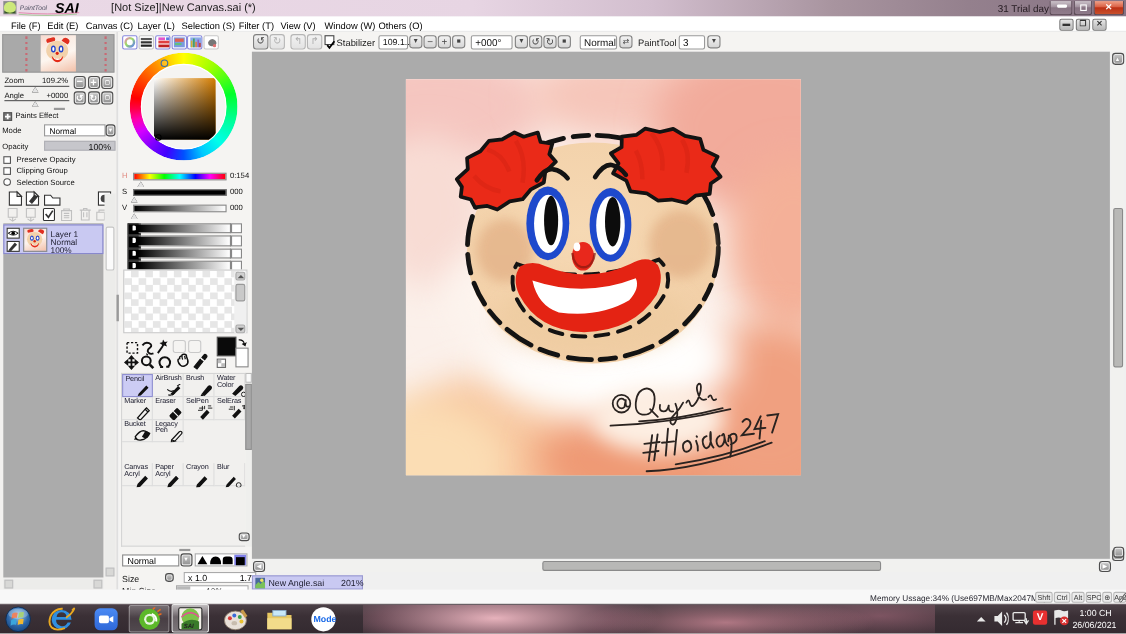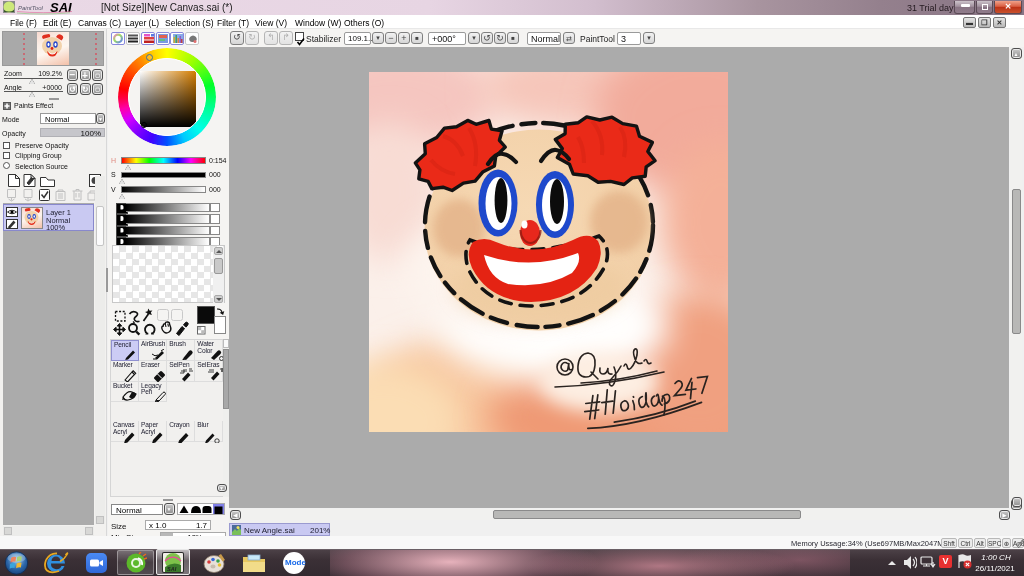--- a/index.html
+++ b/index.html
@@ -562,21 +562,21 @@
   <svg width="46" height="10" viewBox="0 0 46 10" style="position:absolute;left:0;top:0">
     <path d="M1.5 9 L6 1.5 L10.5 9z" fill="#000"></path>
     <path d="M13 9 q0 -7 5 -7 q5 0 5 7z" fill="#000"></path>
     <path d="M24.5 9 v-4 q0 -3 3 -3 h3 q3 0 3 3 v4z" fill="#000"></path>
     <rect x="35" y="0" width="11" height="10" fill="#8080e8"></rect>
     <rect x="36.5" y="2.5" width="8" height="7.5" fill="#000"></rect>
   </svg>
 </div>
 <div class="abs" style="left:111px;top:521.5px;font-size:8px;color:#111;">Size</div>
 <div class="sbtn" style="left:149.5px;top:520.5px;width:8px;height:8px"></div>
-<div class="abs" style="left:145px;top:519.5px;width:66px;height:10px;background:#fff;border:1px solid #aaa;font-size:8px;padding:0.5px 3px 0 3px;">x 1.0<span style="float:right">1.7</span></div>
+<div class="abs" style="left:167px;top:519.5px;width:66px;height:10px;background:#fff;border:1px solid #aaa;font-size:8px;padding:0.5px 3px 0 3px;">x 1.0<span style="float:right">1.7</span></div>
 <div class="abs" style="left:111px;top:532.5px;font-size:8px;color:#111;">Min Size</div>
 <div class="abs" style="left:159.5px;top:532px;width:66px;height:6px;background:#fff;border:1px solid #aaa;font-size:8px;">
       <div style="position:absolute;left:0;top:0;width:12px;height:5px;background:#b8b8b8;"></div>
       <div style="position:absolute;right:22px;top:0;font-size:7.5px;">12%</div>
     </div>
 
 <div class="abs" style="left:105.5px;top:268px;width:2px;height:24px;background:#c0c0c0;border:0.5px solid #999;"></div>
 
 <div id="mdiarea" class="abs">
   <div id="canvas">
@@ -798,15 +798,15 @@
       </svg>
   <div class="abs" style="left:939px;top:6px;width:13px;height:13px;background:#e83030;border-radius:2px;">
         <div style="position:absolute;left:0;top:1px;width:13px;text-align:center;font-size:9px;font-weight:bold;color:#fff;">V</div>
       </div>
   <svg class="abs" style="left:957px;top:5px" width="15" height="15" viewBox="0 0 15 15">
         <path d="M2 1 v13" stroke="#d8d8d8" stroke-width="1.3"></path>
         <path d="M2 1 q4 -1.5 6 0 q2 1.5 6 0 v7 q-4 1.5 -6 0 q-2 -1.5 -6 0z" fill="#e8e8e8"></path>
         <circle cx="10.5" cy="10.5" r="4" fill="#d83030"></circle>
         <path d="M8.8 8.8 l3.4 3.4 m0 -3.4 l-3.4 3.4" stroke="#fff" stroke-width="1.1"></path>
       </svg>
-  <div class="abs" style="left:974px;top:4px;width:44px;height:10px;font-size:8px;color:#fff;text-align:center;font-style:italic;">1:00 CH</div>
-  <div class="abs" style="left:970px;top:15px;width:50px;height:10px;font-size:8px;color:#fff;text-align:center;">26/11/2021</div>
+  <div class="abs" style="left:974px;top:4px;width:44px;height:10px;font-size:8px;color:#fff;text-align:center;">1:00 CH</div>
+  <div class="abs" style="left:970px;top:15px;width:50px;height:10px;font-size:8px;color:#fff;text-align:center;">26/06/2021</div>
 </div>
 </div>
 </body></html>

